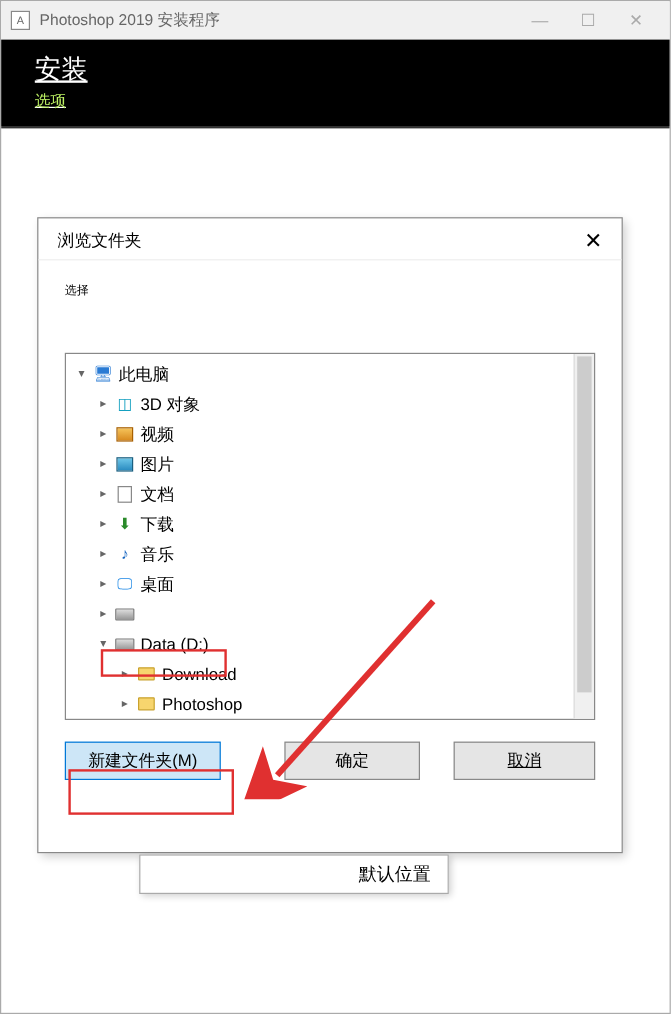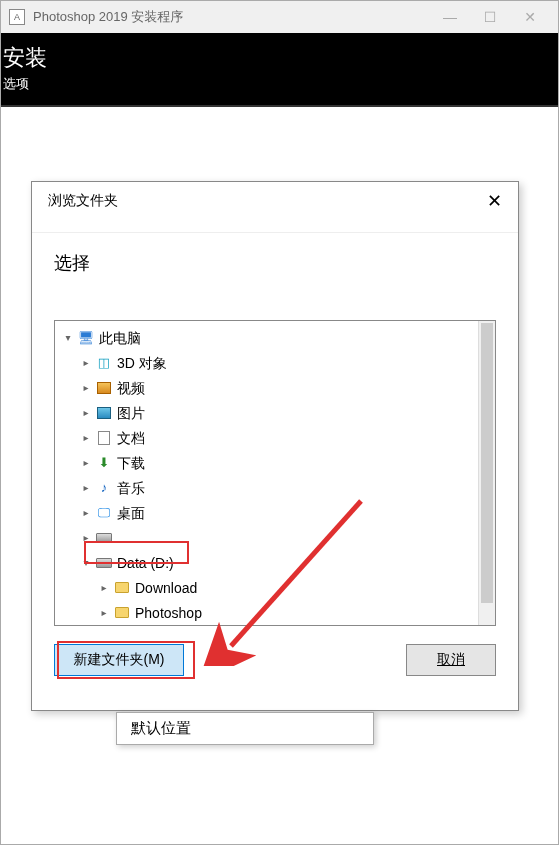--- a/index.html
+++ b/index.html
@@ -43,53 +43,54 @@
     .outer-titlebar .win-ctrl {
       width: 40px; height: 30px;
       display: flex; align-items: center; justify-content: center;
       color: #aaa;
       font-size: 14px;
     }
     
     .black-header {
       background: #000;
       color: #fff;
-      padding: 10px 2px 12px;
+      padding: 10px 28px 12px;
+      text-decoration: underline;
     }
     .black-header h1 { font-size: 22px; font-weight: normal; }
-    .black-header .sub { font-size: 13px; color: #ffffff; margin-top: 2px; }
+    .black-header .sub { font-size: 13px; color: #bef264; margin-top: 2px; }
     .outer-body {
       border-top: 2px solid #333;
       background: #fff;
     }
 
     
     .browse-dialog {
       position: absolute;
       left: 30px;
       top: 180px;
       width: 488px;
       height: 530px;
       background: #fff;
       border: 1px solid #888;
       box-shadow: 3px 3px 8px rgba(0,0,0,0.2);
     }
     .browse-titlebar {
       display: flex;
       align-items: center;
-      padding: 8px 10px 20px 16px;
+      padding: 8px 10px 4px 16px;
       border-bottom: 1px solid #eee;
     }
     .browse-titlebar .title { font-size: 14px; }
     .browse-titlebar .spacer { flex: 1; }
     .browse-titlebar .close { font-size: 18px; padding: 0 6px; cursor: pointer; }
     .browse-body {
       padding: 18px 22px 18px 22px;
     }
-    .select-label { font-size: 18px; margin-bottom: 18px; }
+    .select-label { font-size: 10px; margin-bottom: 18px; }
     .tree-container {
       border: 1px solid #888;
       height: 306px;
       overflow: hidden;
       position: relative;
       margin-top: 45px;
     }
     .tree-scrollbar {
       position: absolute;
       right: 0; top: 0;
@@ -159,21 +160,21 @@
       display: flex; align-items: center; justify-content: center;
       cursor: pointer;
     }
     .btn-newfolder {
       width: 130px;
       border: 1px solid #0078d7;
       background: #cde6f7;
       margin-right: auto;
     }
     .btn-ok { width: 113px; background: #e5e5e5; }
-    .btn-cancel { width: 90px; background: #e5e5e5; text-decoration: underline; }
+    .btn-cancel { width: 118px; background: #e5e5e5; text-decoration: underline; }
 
     
     .arrow-svg {
       position: absolute;
       left: 180px; top: 490px;
       width: 200px; height: 175px;
       pointer-events: none;
     }
 
     
@@ -183,20 +184,21 @@
       top: 711px;
       width: 258px;
       border: 1px solid #aaa;
       background: #fff;
       box-shadow: 2px 2px 6px rgba(0,0,0,0.2);
       font-size: 15px;
     }
     .popup-menu .item {
       padding: 6px 14px;
       cursor: pointer;
+      text-align: right;
     }
 
     
     .ic-monitor { color: #2a7bd4; }
     .ic-3d { color: #15a0c0; }
     .ic-video { background: linear-gradient(#f5c35a,#d88a1f); width:14px; height:12px; border:1px solid #a86000;}
     .ic-pic { background: linear-gradient(#6dc6e8,#2a8bc0); width:14px; height:12px; border:1px solid #1a5f80;}
     .ic-doc { background:#fff; border:1px solid #888; width:12px; height:14px; position:relative;}
     .ic-dl { color:#2a8a2a; }
     .ic-music { color:#1565c0; }
@@ -307,20 +309,21 @@
             <span class="node-label">Photoshop</span>
           </div>
         </div>
         <div class="tree-scrollbar">
             <div class="thumb"></div>
           </div>
       </div>
 
       <div class="btn-row">
         <div class="btn btn-newfolder">新建文件夹(M)</div>
+        <div class="btn btn-ok">确定</div>
         <div class="btn btn-cancel">取消</div>
       </div>
     </div>
   </div>
 
   <div class="highlight-red hl-data-d"></div>
   <div class="highlight-red hl-newfolder"></div>
 
   <svg class="arrow-svg" viewBox="0 0 200 175">
     <defs>

